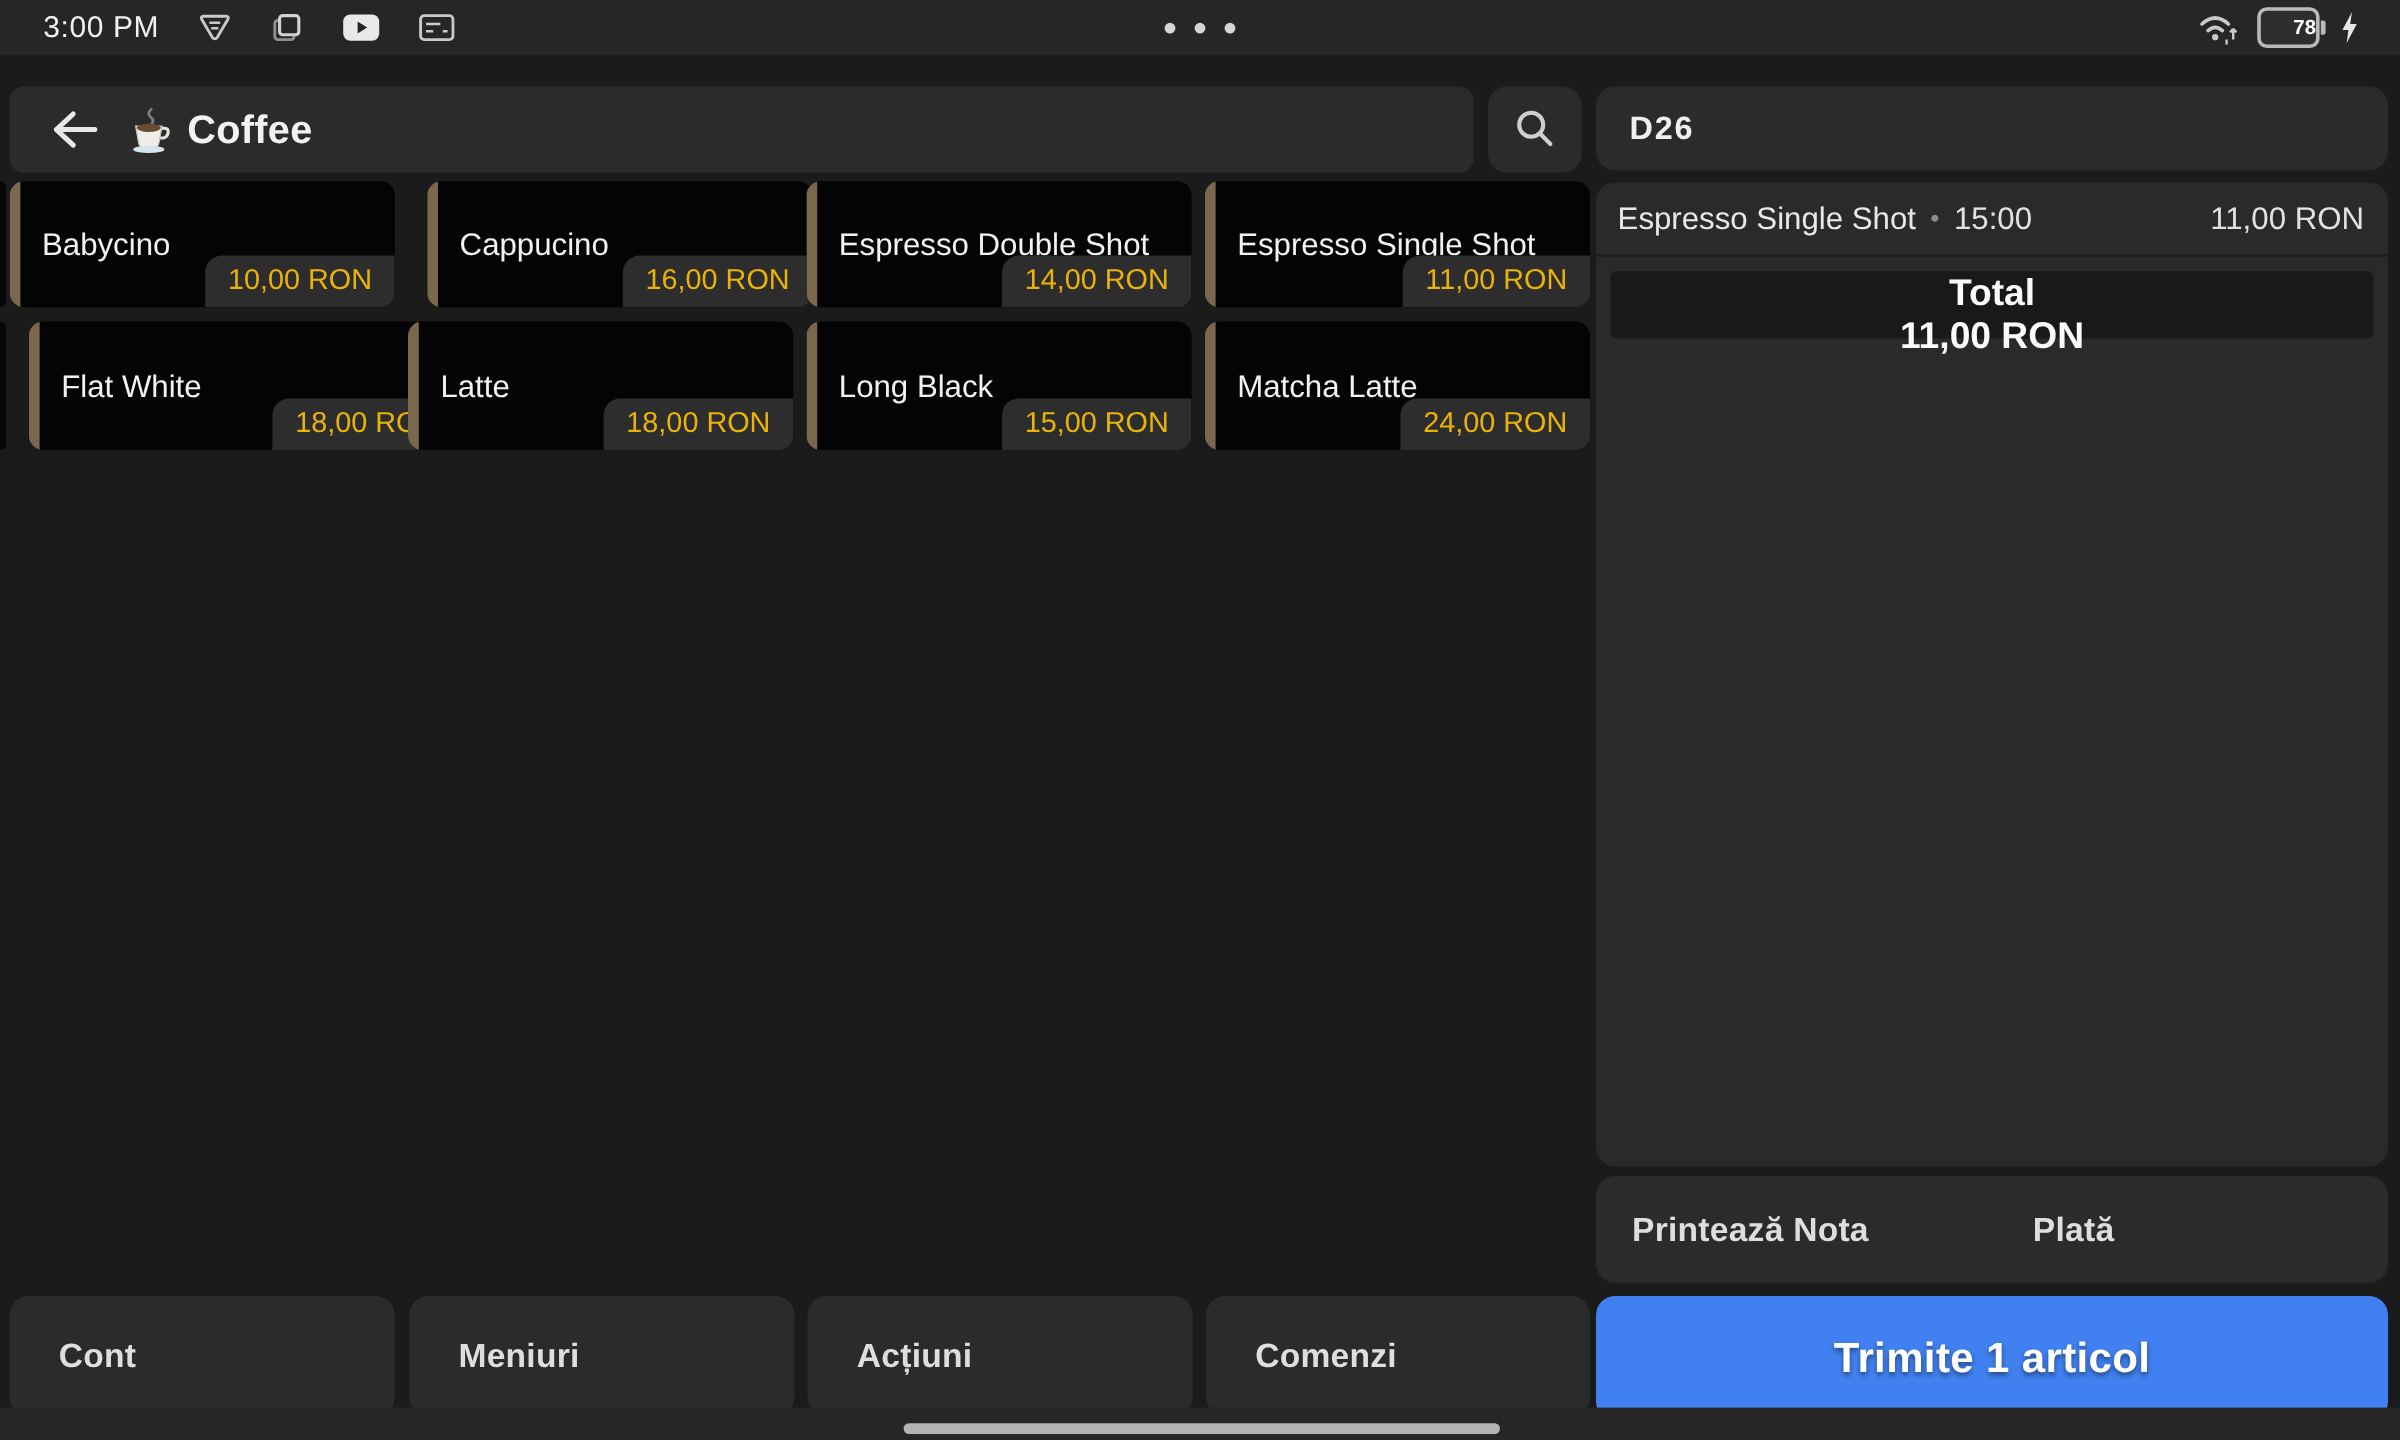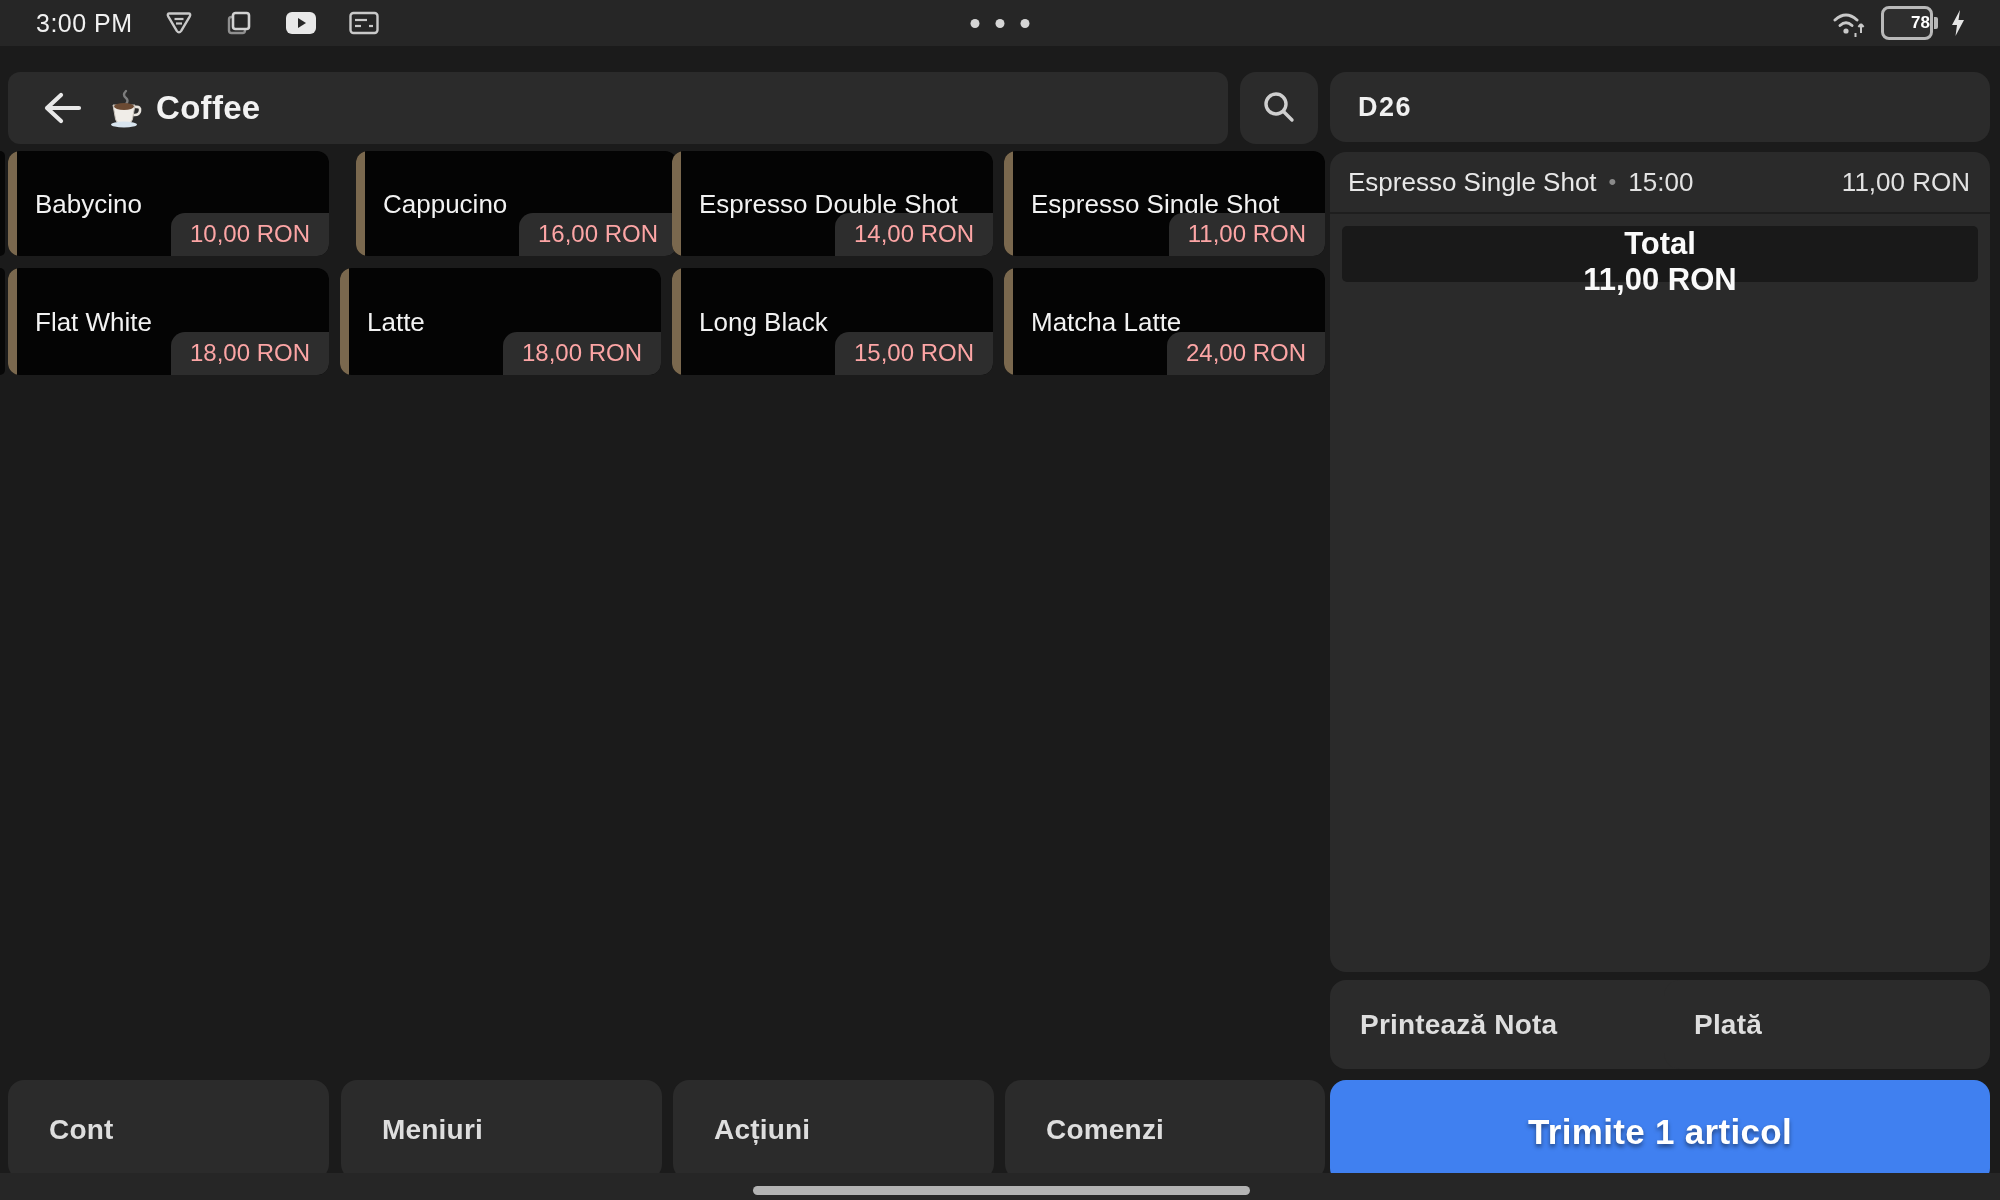--- a/index.html
+++ b/index.html
@@ -36,21 +36,21 @@
   #table-panel{position:absolute;left:1330px;top:72px;width:660px;height:70px;background:#2b2b2b;
     border-radius:16px;display:flex;align-items:center;padding-left:28px;box-sizing:border-box;}
   .table-name{font-size:27px;font-weight:700;letter-spacing:1.5px;color:#f0f0f0;}
   
   .tile{position:absolute;width:321px;background:#040404;border-radius:12px;overflow:hidden;cursor:pointer;}
   .tile.r0{top:151px;height:105px;}
   .tile.r1{top:268px;height:107px;}
   .tile .stripe{position:absolute;left:0;top:0;bottom:0;width:9px;background:#7a684e;}
   .tile-name{position:absolute;left:27px;top:50%;transform:translateY(-50%);
     font-size:26px;color:#f2f2f2;white-space:nowrap;}
-  .tile-price{position:absolute;right:0;bottom:0;background:#2d2d2d;color:#fca5a5;
+  .tile-price{position:absolute;right:0;bottom:0;background:#2d2d2d;color:#eab308;
     font-size:24px;padding:7px 19px 8px 19px;border-radius:14px 0 10px 0;}
   .edge-sliver{position:absolute;left:0;width:5px;background:#070707;border-radius:0 6px 6px 0;}
   
   #order-panel{position:absolute;left:1330px;top:152px;width:660px;height:820px;background:#2a2a2a;
     border-radius:16px;box-sizing:border-box;}
   .order-line{height:60px;display:flex;align-items:center;padding:0 20px 0 18px;
     border-bottom:2px solid #1e1e1e;}
   .order-line-left{display:flex;align-items:center;gap:12px;flex:1;min-width:0;}
   .order-item-name{font-size:26px;color:#e8e8e8;white-space:nowrap;}
   .order-dot{font-size:22px;color:#8a8a8a;}
@@ -187,21 +187,21 @@
   <div class="tile r0" style="left:672px;">
     <span class="stripe"></span>
     <span class="tile-name">Espresso Double Shot</span>
     <span class="tile-price">14,00 RON</span>
   </div>
   <div class="tile r0" style="left:1004px;">
     <span class="stripe"></span>
     <span class="tile-name">Espresso Single Shot</span>
     <span class="tile-price">11,00 RON</span>
   </div>
-  <div class="tile r1" style="left:8px;">
+  <div class="tile r1" style="left:24px;padding-left:40px;">
     <span class="stripe"></span>
     <span class="tile-name">Flat White</span>
     <span class="tile-price">18,00 RON</span>
   </div>
   <div class="tile r1" style="left:340px;">
     <span class="stripe"></span>
     <span class="tile-name">Latte</span>
     <span class="tile-price">18,00 RON</span>
   </div>
   <div class="tile r1" style="left:672px;">

